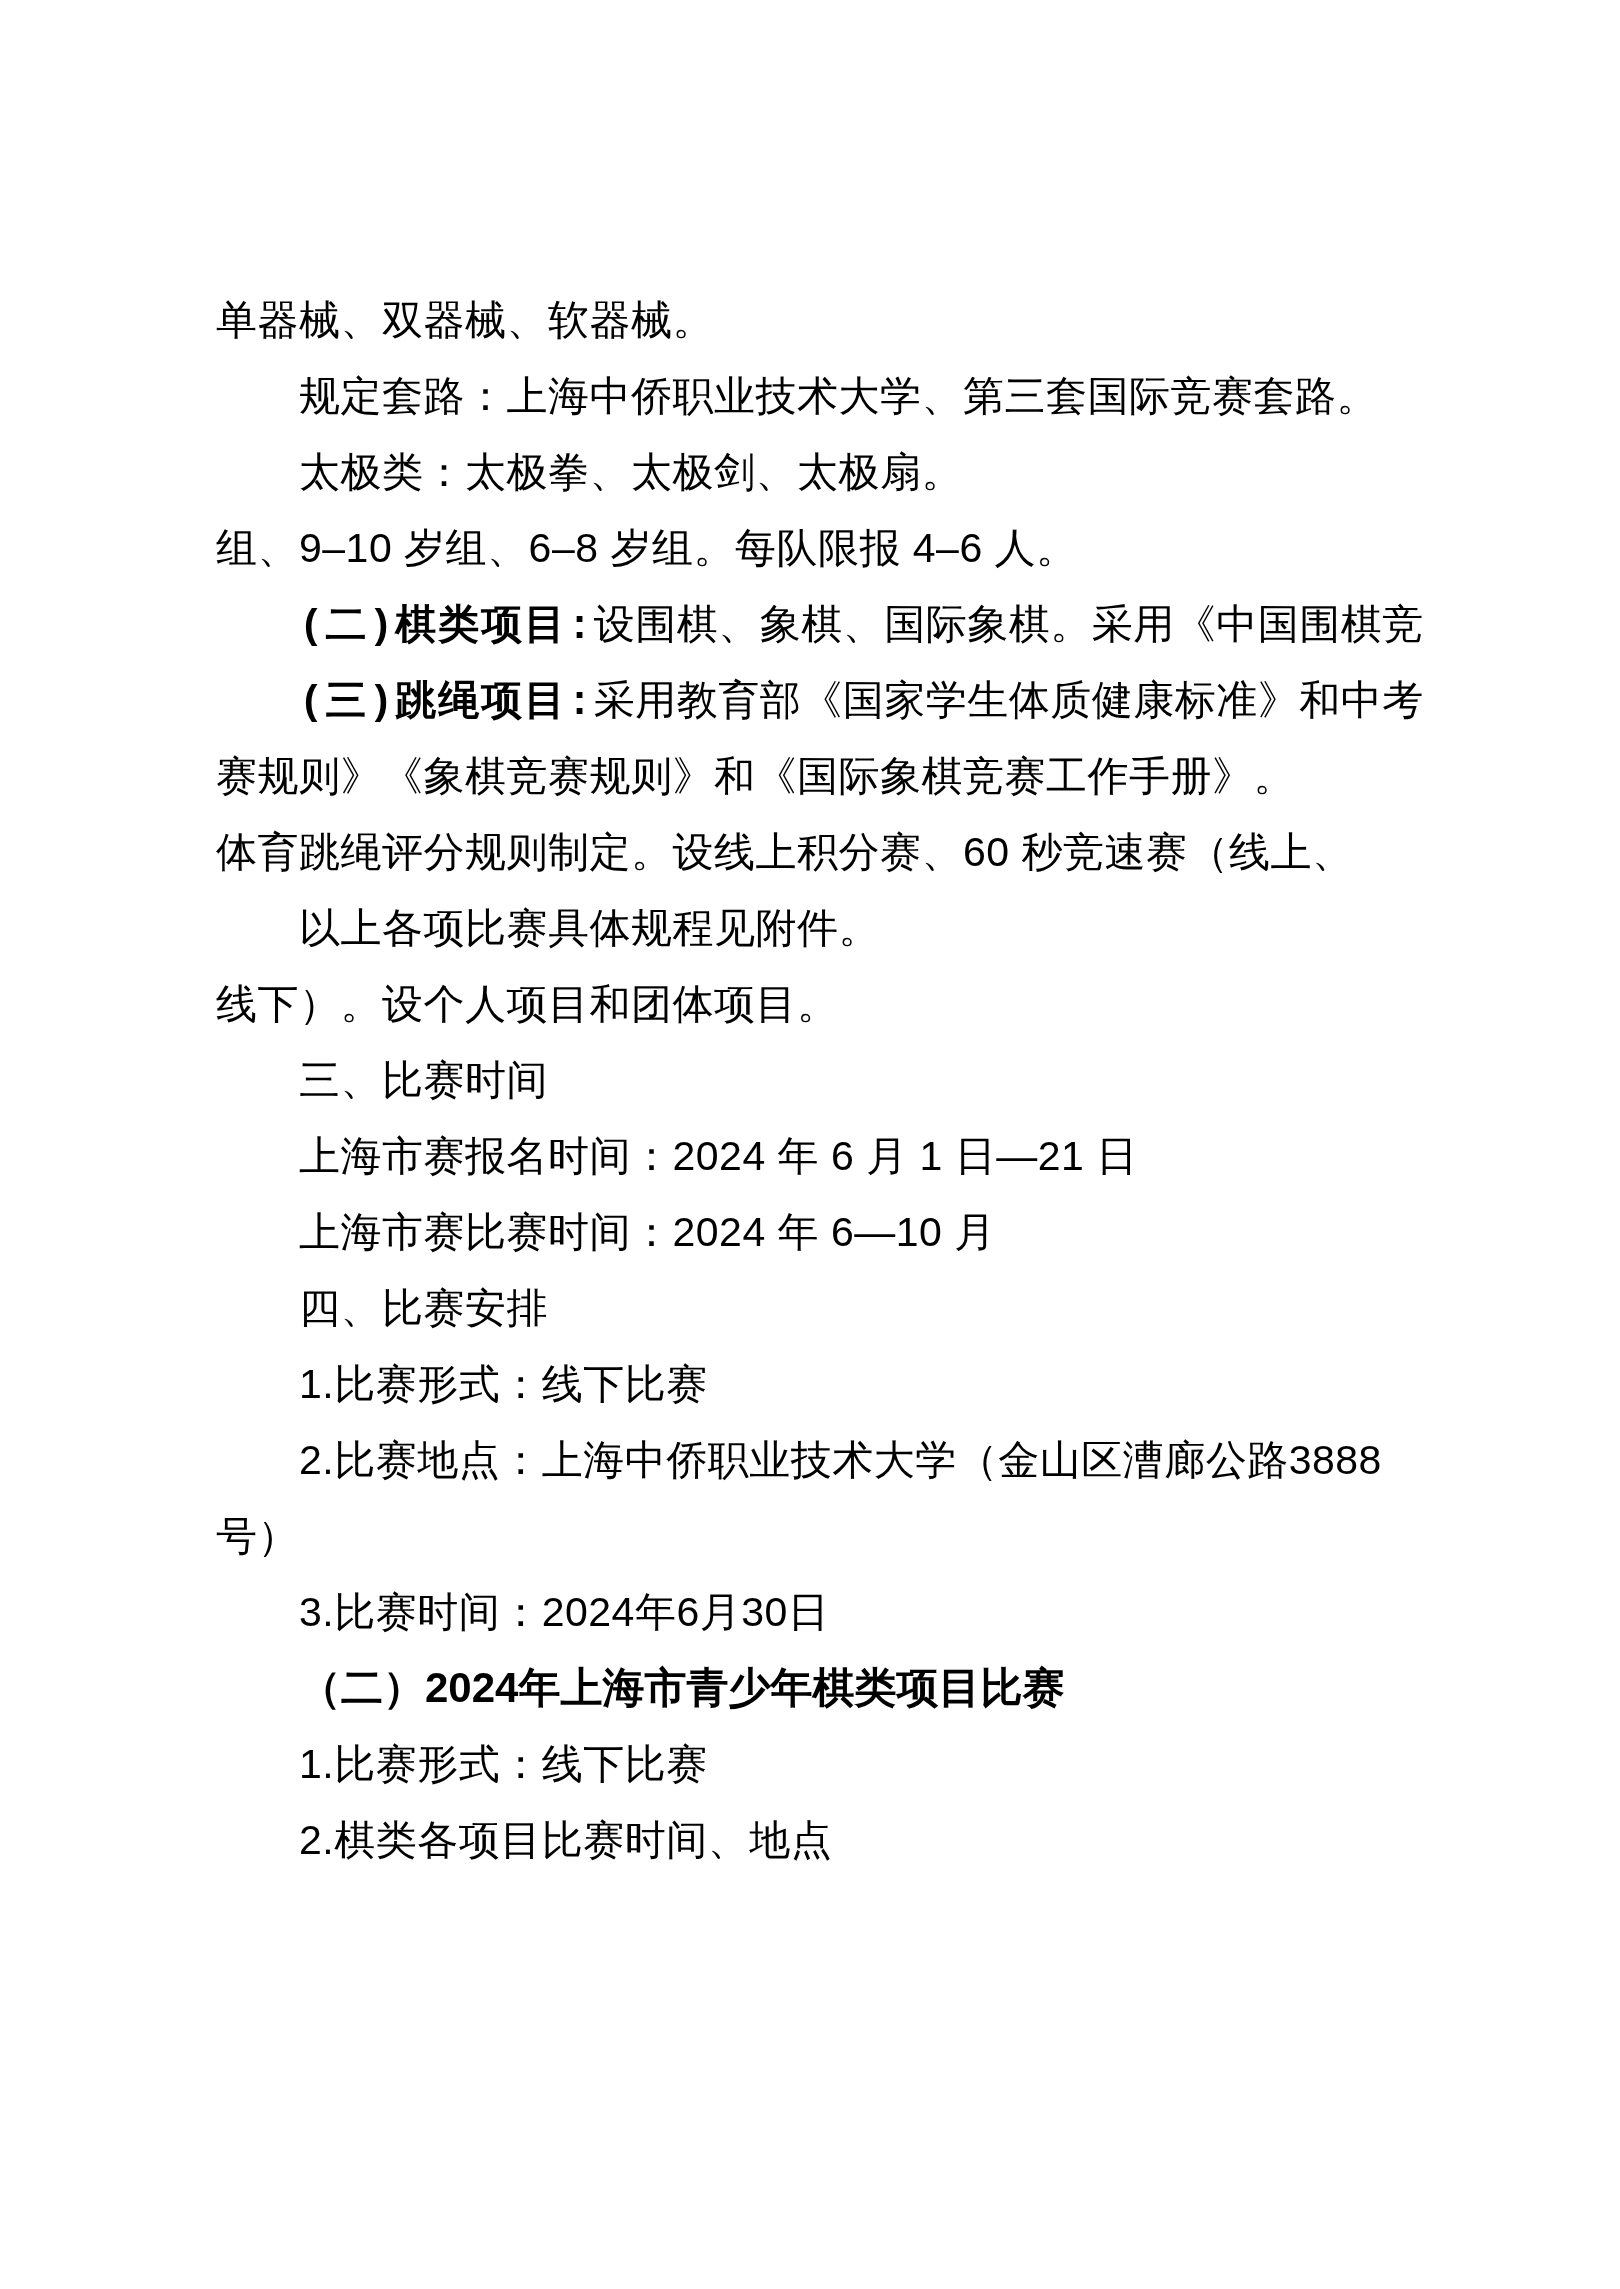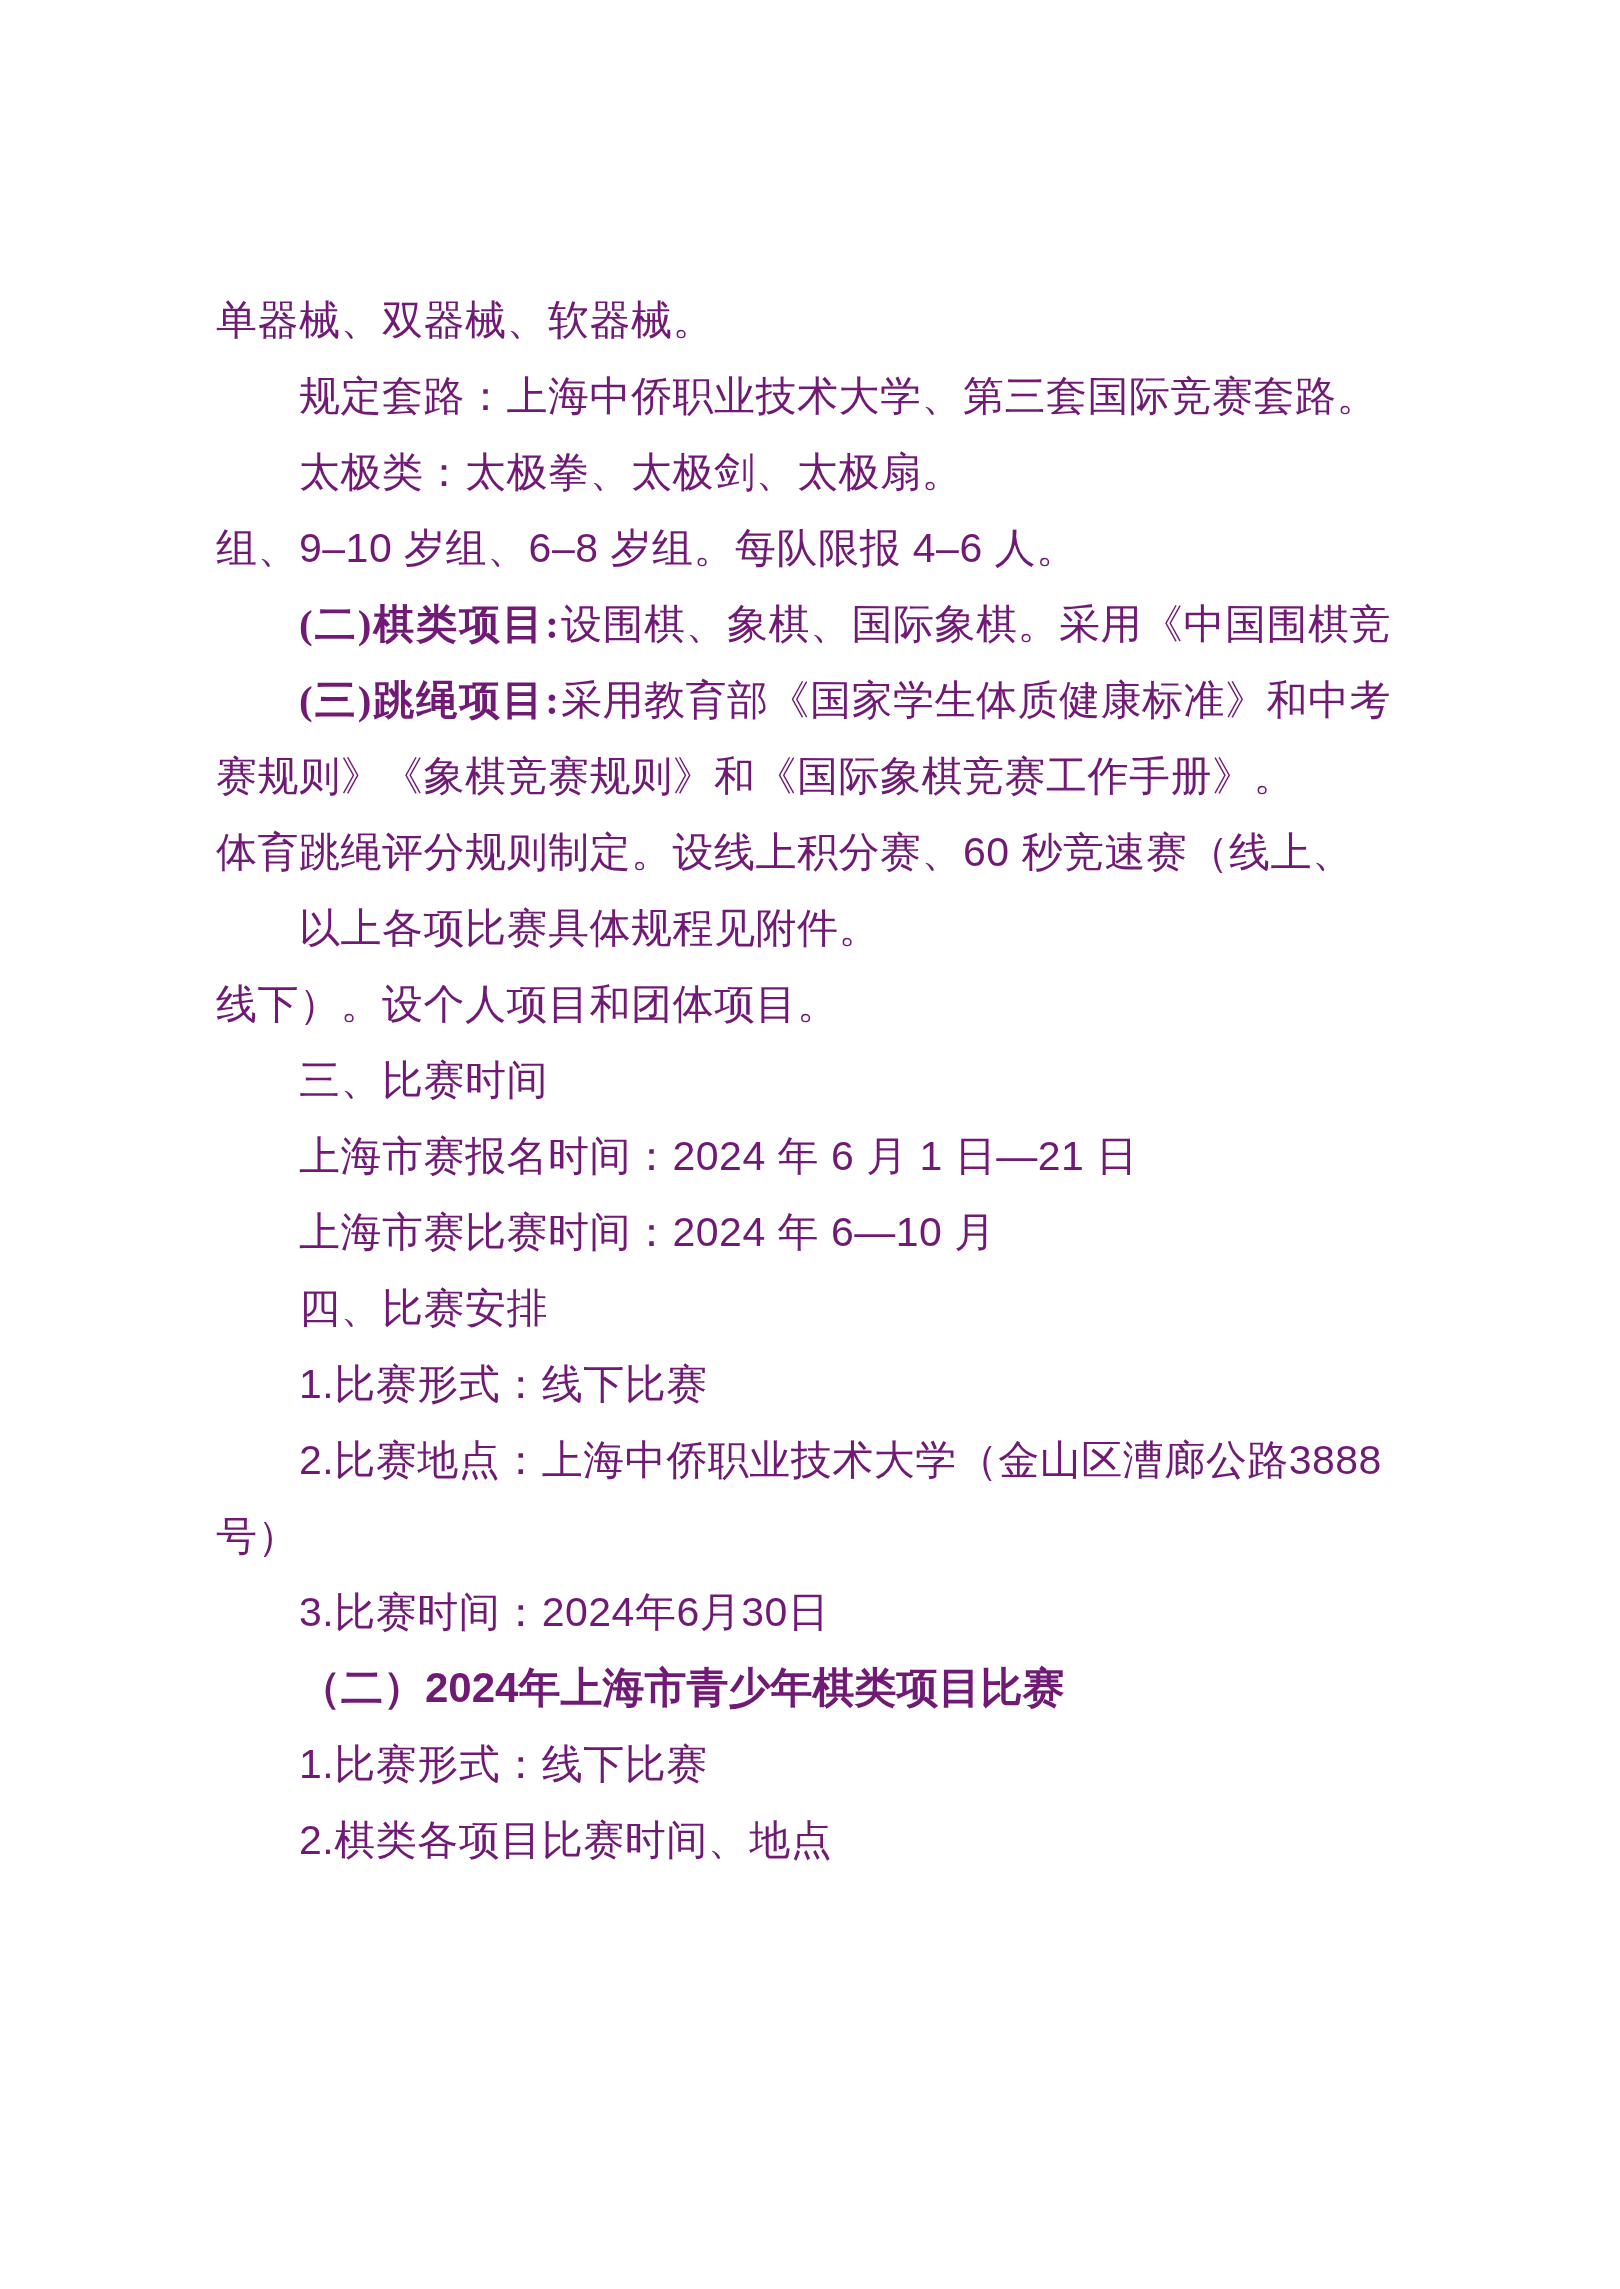--- a/index.html
+++ b/index.html
@@ -19,33 +19,33 @@
     position: absolute;
     left: 216px;
     top: 282px;
     width: 1250px;
   }
   .line {
     font-size: 41px;
     line-height: 76px;
     height: 76px;
     white-space: nowrap;
-    color: #701a75;
+    color: #000000;
     letter-spacing: 0.5px;
   }
   .line.indent {
     padding-left: 83px;
   }
   .line.heading {
     font-weight: bold;
     font-size: 42px;
     letter-spacing: 0px;
   }
   .run-kai {
-    font-family: Liberation Serif, serif;
+    font-family: Liberation Mono, monospace;
     font-weight: bold;
     letter-spacing: 2px;
   }
 </style>
 </head>
 <body>
 
 <div class="page">
   <div class="content">
       <div class="line"><span>单器械、双器械、软器械。</span></div>

